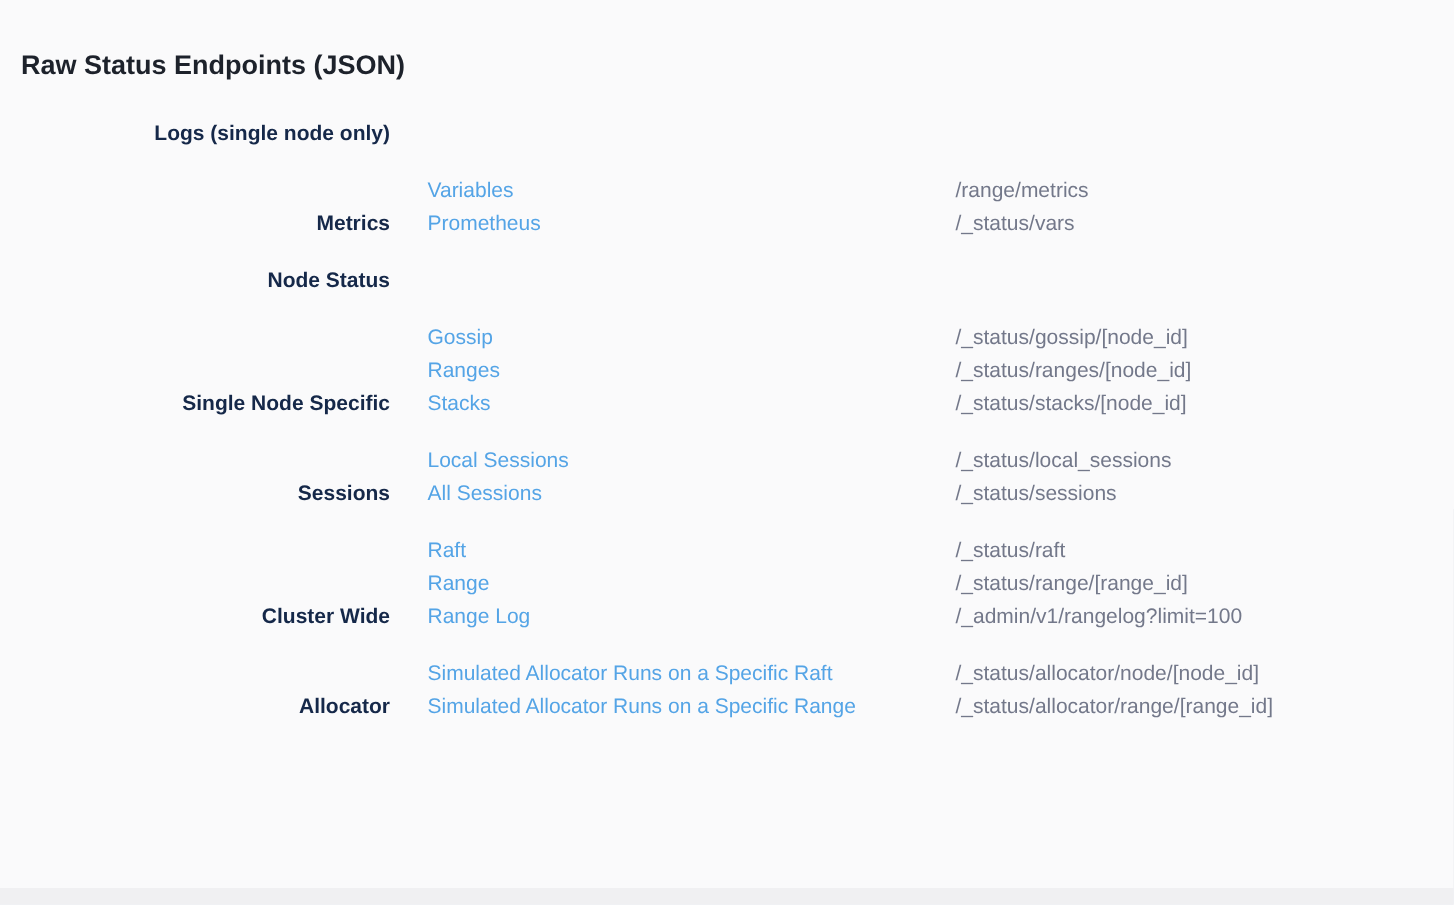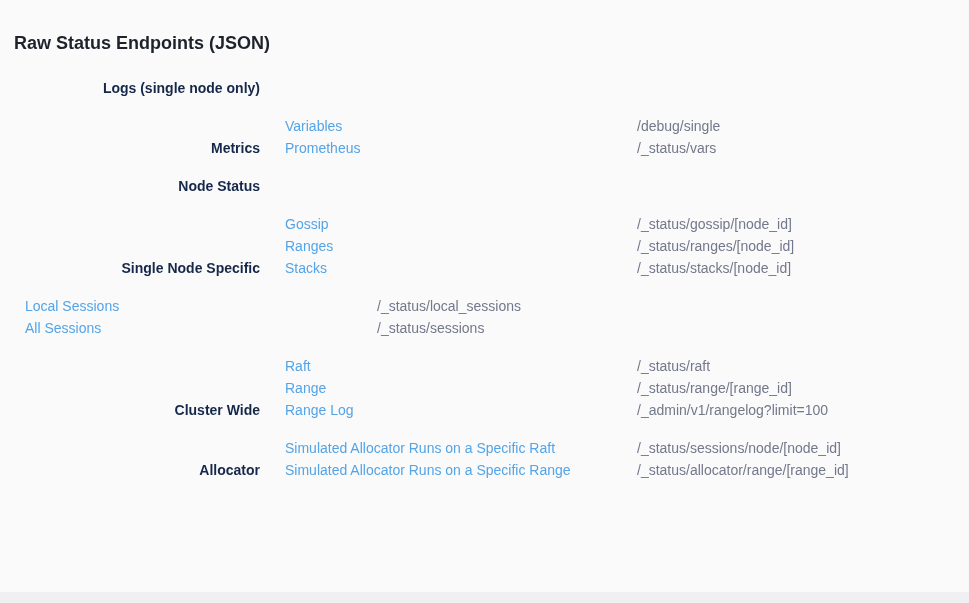--- a/index.html
+++ b/index.html
@@ -73,21 +73,21 @@
   <div class="sections">
   <div class="section">
     <div class="category">Logs (single node only)</div>
   </div>
 
   <div class="section">
     <div class="category">Metrics</div>
     <div class="entries">
   <div class="entry">
     <a class="link">Variables</a>
-    <span class="endpoint">/debug/single</span>
+    <span class="endpoint">/range/metrics</span>
   </div>
 
   <div class="entry">
     <a class="link">Prometheus</a>
     <span class="endpoint">/_status/vars</span>
   </div>
 </div>
   </div>
 
   <div class="section">
@@ -109,20 +109,21 @@
 
   <div class="entry">
     <a class="link">Stacks</a>
     <span class="endpoint">/_status/stacks/[node_id]</span>
   </div>
 
 </div>
   </div>
 
   <div class="section">
+    <div class="category">Sessions</div>
     <div class="entries">
   <div class="entry">
     <a class="link">Local Sessions</a>
     <span class="endpoint">/_status/local_sessions</span>
   </div>
 
   <div class="entry">
     <a class="link">All Sessions</a>
     <span class="endpoint">/_status/sessions</span>
   </div>
@@ -148,21 +149,21 @@
   </div>
 
 </div>
   </div>
 
   <div class="section">
     <div class="category">Allocator</div>
     <div class="entries">
   <div class="entry">
     <a class="link">Simulated Allocator Runs on a Specific Raft</a>
-    <span class="endpoint">/_status/sessions/node/[node_id]</span>
+    <span class="endpoint">/_status/allocator/node/[node_id]</span>
   </div>
 
   <div class="entry">
     <a class="link">Simulated Allocator Runs on a Specific Range</a>
     <span class="endpoint">/_status/allocator/range/[range_id]</span>
   </div>
 </div>
   </div>
 </div>
 </div>

